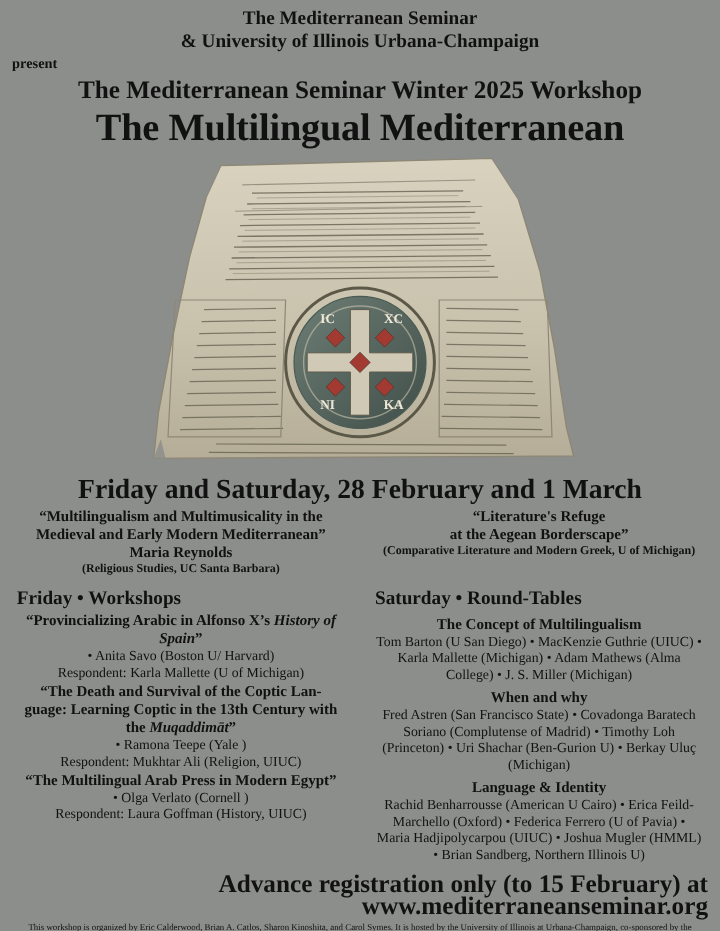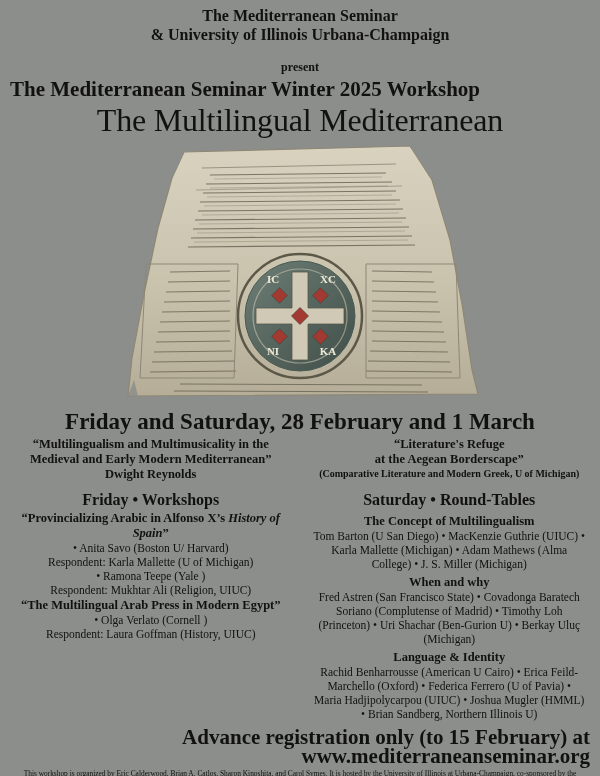--- a/index.html
+++ b/index.html
@@ -31,32 +31,32 @@
   .host-line-2 {
     font-size: 16px;
     font-weight: bold;
     line-height: 19px;
     text-align: center;
   }
   .present {
     font-size: 12px;
     font-weight: bold;
     line-height: 16px;
-    text-align: center;
-    margin-top: 15px;
+    margin-top: 1px;
   }
   .workshop-line {
     font-size: 21px;
     font-weight: bold;
     line-height: 25px;
+    text-align: center;
     margin-top: 2px;
   }
   .main-title {
     font-size: 32px;
-    font-weight: normal;
+    font-weight: bold;
     line-height: 36px;
     text-align: center;
     letter-spacing: -0.2px;
     margin-top: 0px;
   }
 
   
   .art-wrap {
     margin: 6px auto 0 auto;
     width: 380px;
@@ -108,21 +108,20 @@
     font-size: 10px;
     font-weight: bold;
     text-align: center;
     line-height: 13px;
   }
   .italic { font-style: italic; }
 
   .section-head {
     font-size: 16px;
     font-weight: bold;
-    text-align: center;
     line-height: 20px;
     margin-top: 6px;
   }
   .panel-title {
     font-size: 12.5px;
     font-weight: bold;
     text-align: center;
     line-height: 15px;
     margin-top: 1px;
   }
@@ -279,21 +278,22 @@
       </g>
     </svg>
   </div>
 
   <div class="dates">Friday and Saturday, 28 February and 1 March</div>
 
   <div class="two-col">
     <div class="col-left">
       <div class="kn-title">“Multilingualism and Multimusicality in the</div>
       <div class="kn-title">Medieval and Early Modern Mediterranean”</div>
-      <div class="kn-name">Dwight Reynolds</div>
+      <div class="kn-name">Maria Reynolds</div>
+      <div class="kn-aff">(Religious Studies, UC Santa Barbara)</div>
     </div>
     <div class="col-right">
       <div class="kn-title">“Literature's Refuge</div>
       <div class="kn-title">at the Aegean Borderscape”</div>
       <div class="kn-aff">(Comparative Literature and Modern Greek, U of Michigan)</div>
     </div>
   </div>
 
   <div class="two-col">
 
@@ -303,20 +303,25 @@
       <div>
         <div class="panel-title">
           <span>“Provincializing Arabic in Alfonso X’s </span><span class="italic">History of</span><br>
           <span class="italic">Spain</span><span>”</span>
         </div>
         <div class="panel-body">• Anita Savo (Boston U/ Harvard)</div>
         <div class="panel-body">Respondent: Karla Mallette (U of Michigan)</div>
       </div>
 
       <div>
+        <div class="panel-title">
+          <span>“The Death and Survival of the Coptic Lan-</span><br>
+          <span>guage: Learning Coptic in the 13th Century with</span><br>
+          <span>the </span><span class="italic">Muqaddimāt</span><span>”</span>
+        </div>
         <div class="panel-body">• Ramona Teepe (Yale )</div>
         <div class="panel-body">Respondent: Mukhtar Ali (Religion, UIUC)</div>
       </div>
 
       <div>
         <div class="panel-title">“The Multilingual Arab Press in Modern Egypt”</div>
         <div class="panel-body">• Olga Verlato (Cornell )</div>
         <div class="panel-body">Respondent: Laura Goffman (History,  UIUC)</div>
       </div>
     </div>

